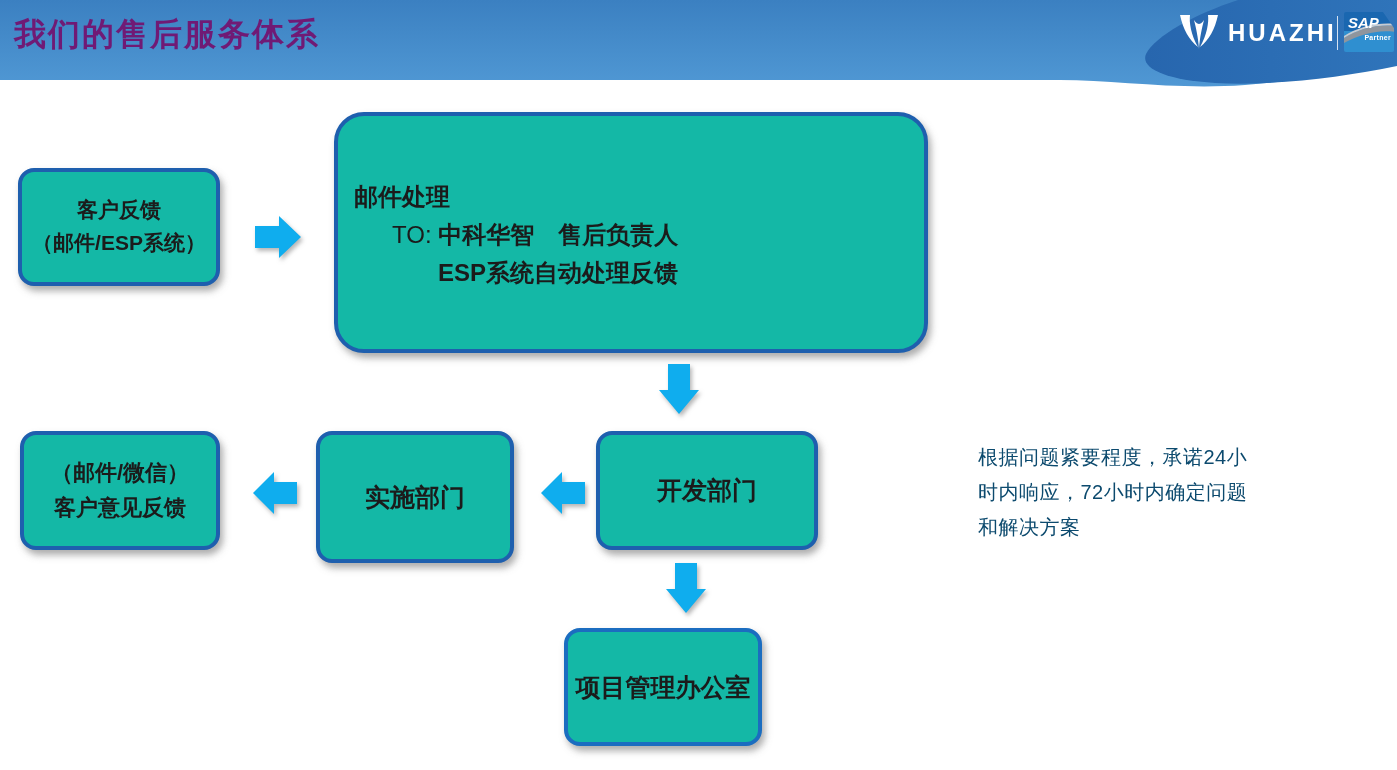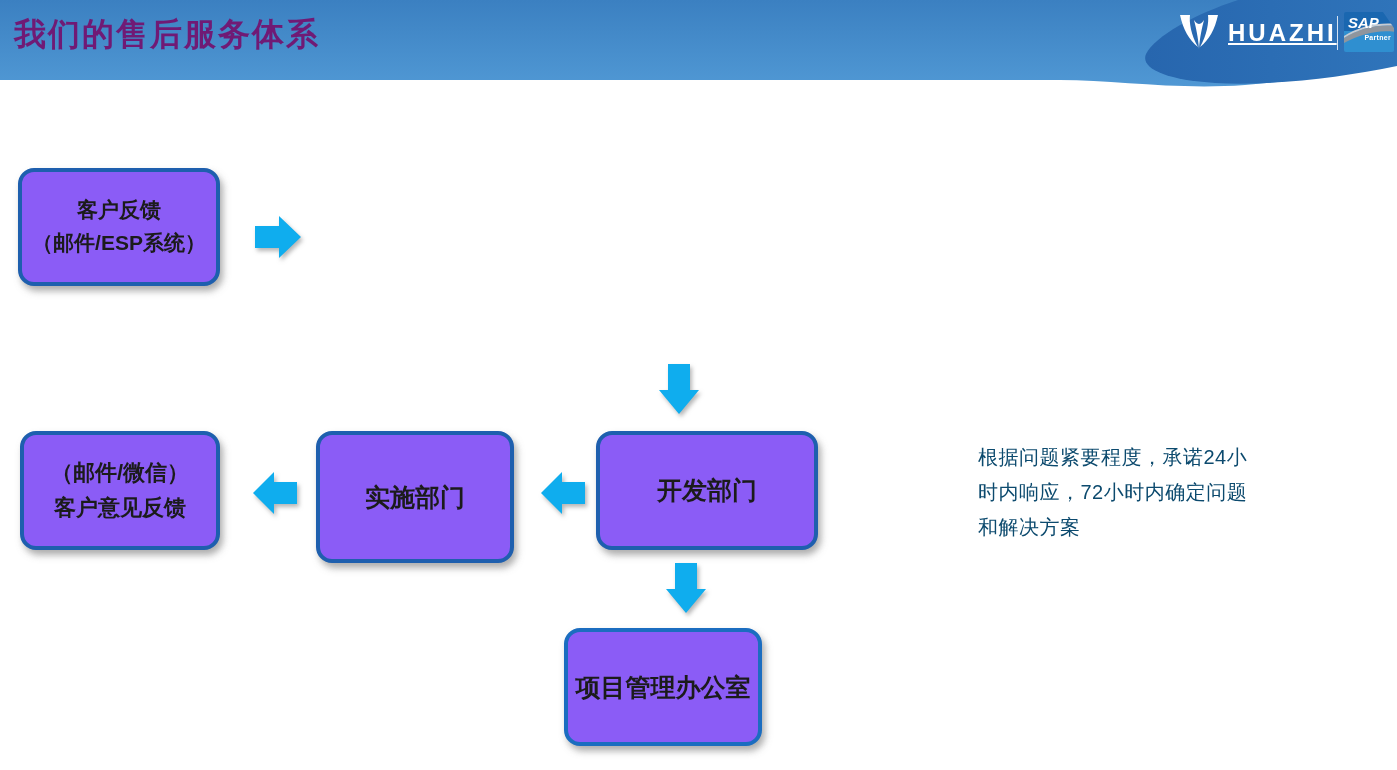--- a/index.html
+++ b/index.html
@@ -18,21 +18,21 @@
 
   .slide-title {
     position:absolute; left:14px; top:13px;
     font-size:32px; font-weight:bold; color:#701a75;
     letter-spacing:2px; white-space:nowrap;
   }
   .huazhi-mark { position:absolute; left:1178px; top:14px; width:42px; height:36px; }
   .huazhi-text {
     position:absolute; left:1228px; top:19px;
     font-size:24px; font-weight:bold; color:#ffffff; letter-spacing:3px;
-    font-style:normal; white-space:nowrap;text-decoration:underline;
+    font-style:normal; white-space:nowrap;
   }
   .logo-divider {
     position:absolute; left:1337px; top:16px; width:1px; height:34px;
     background:rgba(255,255,255,.8);
   }
   .sap-badge {
     position:absolute; left:1344px; top:12px; width:50px; height:40px;
     background:linear-gradient(180deg,#1a67b0 0%,#1a67b0 48%,#2f8fd0 48%,#2f8fd0 100%);
     border-radius:2px; overflow:hidden;
     clip-path:polygon(0 0, 78% 0, 100% 40%, 100% 100%, 0 100%);
@@ -44,21 +44,21 @@
   }
   .sap-swoosh { position:absolute; left:0; top:0; width:50px; height:40px; }
   .partner-text {
     position:absolute; right:3px; top:22px;
     font-size:7px; font-weight:bold; color:#ffffff; letter-spacing:.3px;
   }
 
   
   .fbox {
     position:absolute;
-    background:#8b5cf6;
+    background:#14b8a6;
     border:4px solid #1e5fae;
     border-radius:16px;
     box-shadow:3px 5px 7px rgba(105,105,105,.55);
     display:flex; flex-direction:column; align-items:center; justify-content:center;
     text-align:center;
     font-weight:bold; color:#1b1b1b;
   }
   .fbox .bl { line-height:1.55; white-space:nowrap; }
 
   #box-customer-feedback { left:18px;  top:168px; width:202px; height:118px; font-size:21px; }
@@ -133,20 +133,27 @@
 
   <div class="fbox" id="box-customer-feedback">
     <div class="bl">客户反馈</div>
     <div class="bl">（邮件/ESP系统）</div>
   </div>
 
   <svg class="arrow" id="arrow-r1" width="46" height="46" viewBox="0 0 46 46" aria-hidden="true">
     <path d="M0 12 H24 V2 L46 23 L24 44 V34 H0 Z" fill="#0fadee"></path>
   </svg>
 
+  <div class="fbox" id="box-email">
+    <div class="email-lines">
+      <div class="el l1">邮件处理</div>
+      <div class="el l2"><span class="to-prefix">TO: </span><span>中科华智　售后负责人</span></div>
+      <div class="el l3">ESP系统自动处理反馈</div>
+    </div>
+  </div>
 
   <svg class="arrow" id="arrow-d1" width="44" height="50" viewBox="0 0 44 50" aria-hidden="true">
     <path d="M11 0 H33 V26 H42 L22 50 L2 26 H11 Z" fill="#0fadee"></path>
   </svg>
 
   <div class="fbox" id="box-opinion">
     <div class="bl">（邮件/微信）</div>
     <div class="bl">客户意见反馈</div>
   </div>
 

